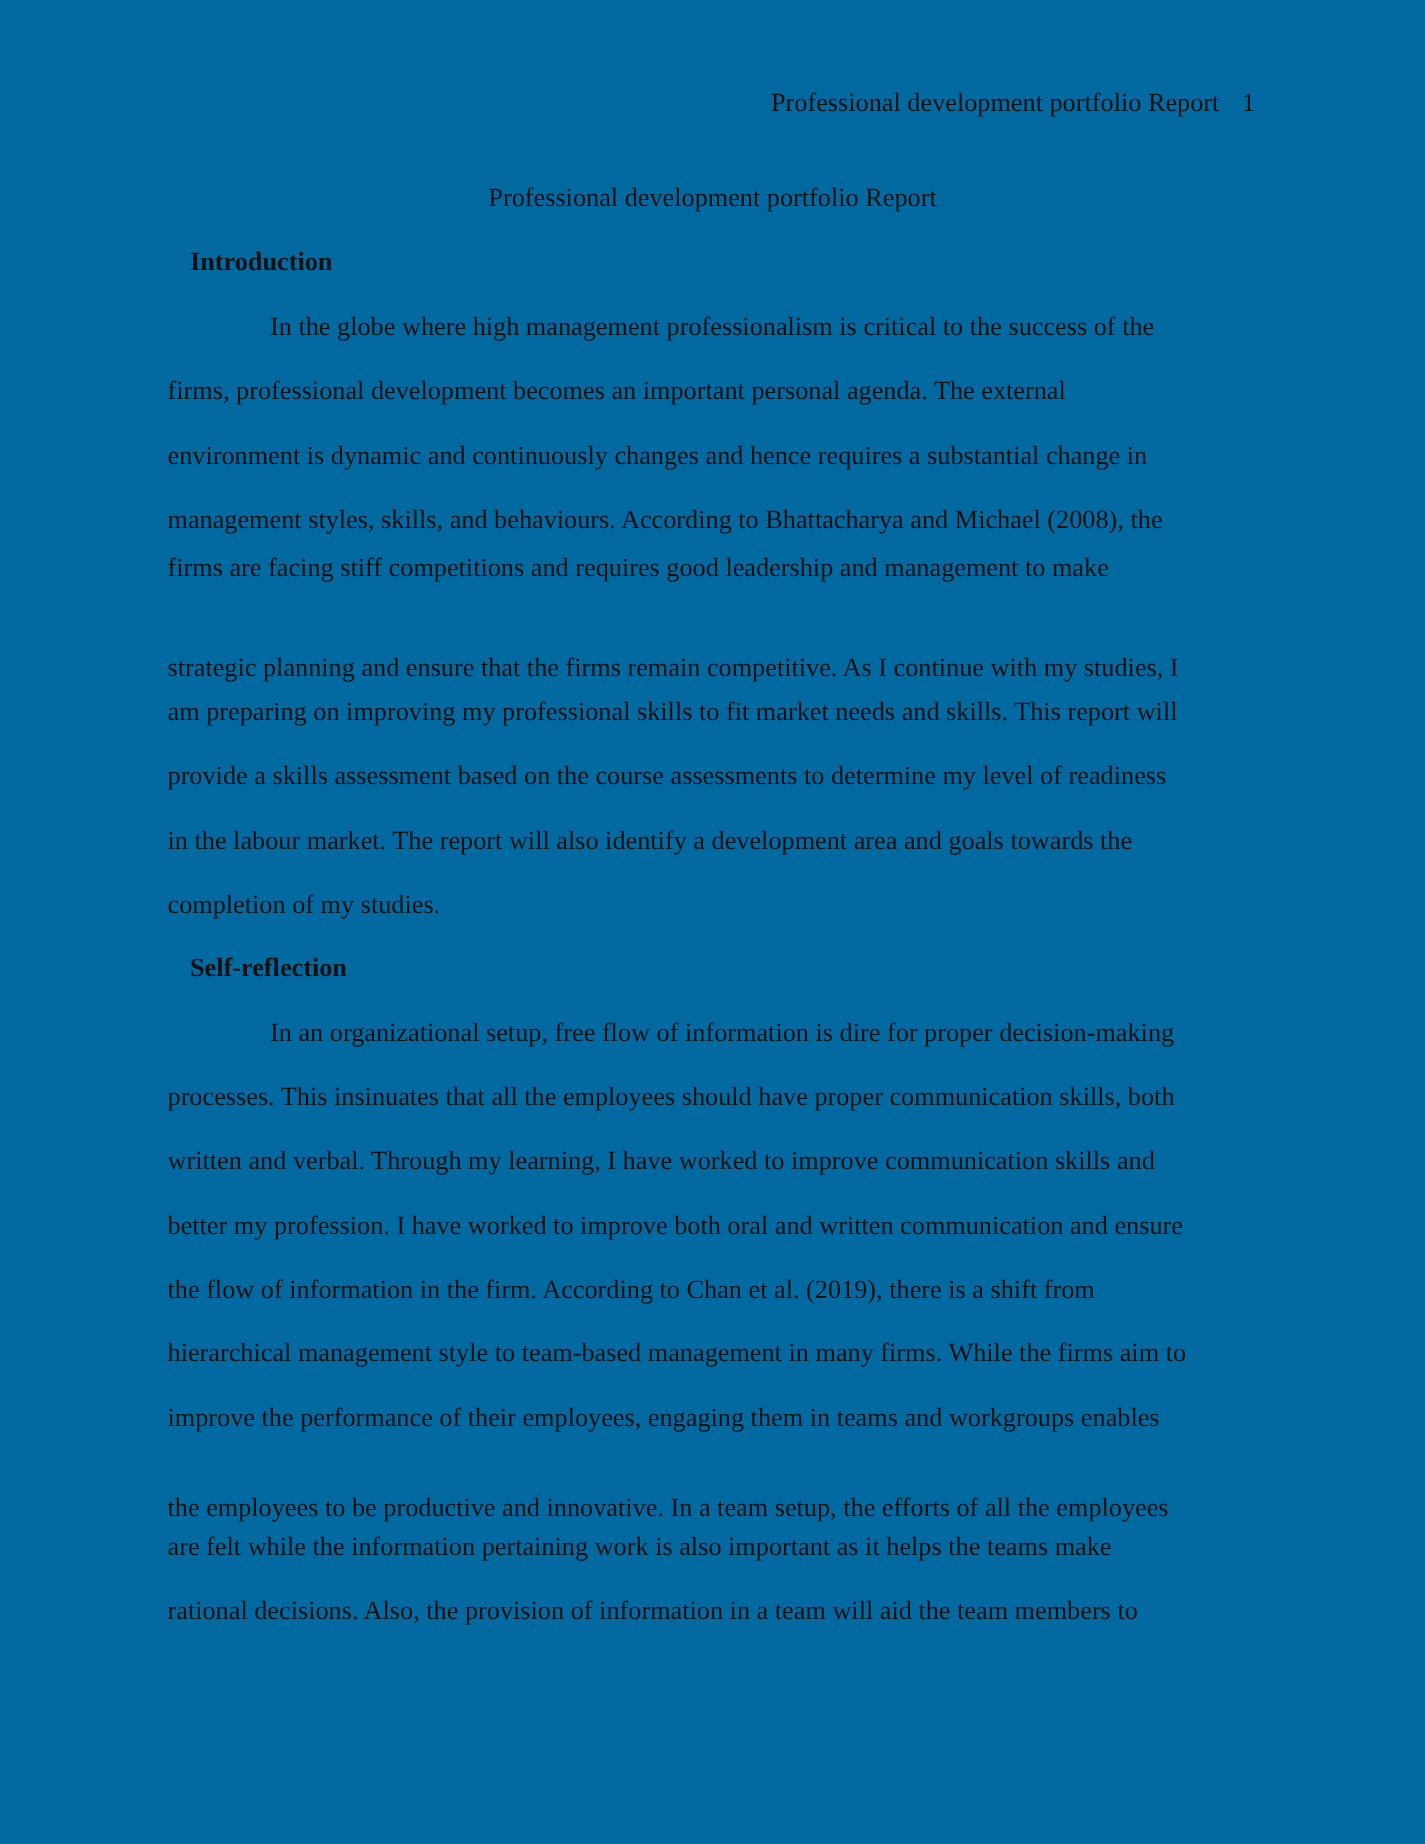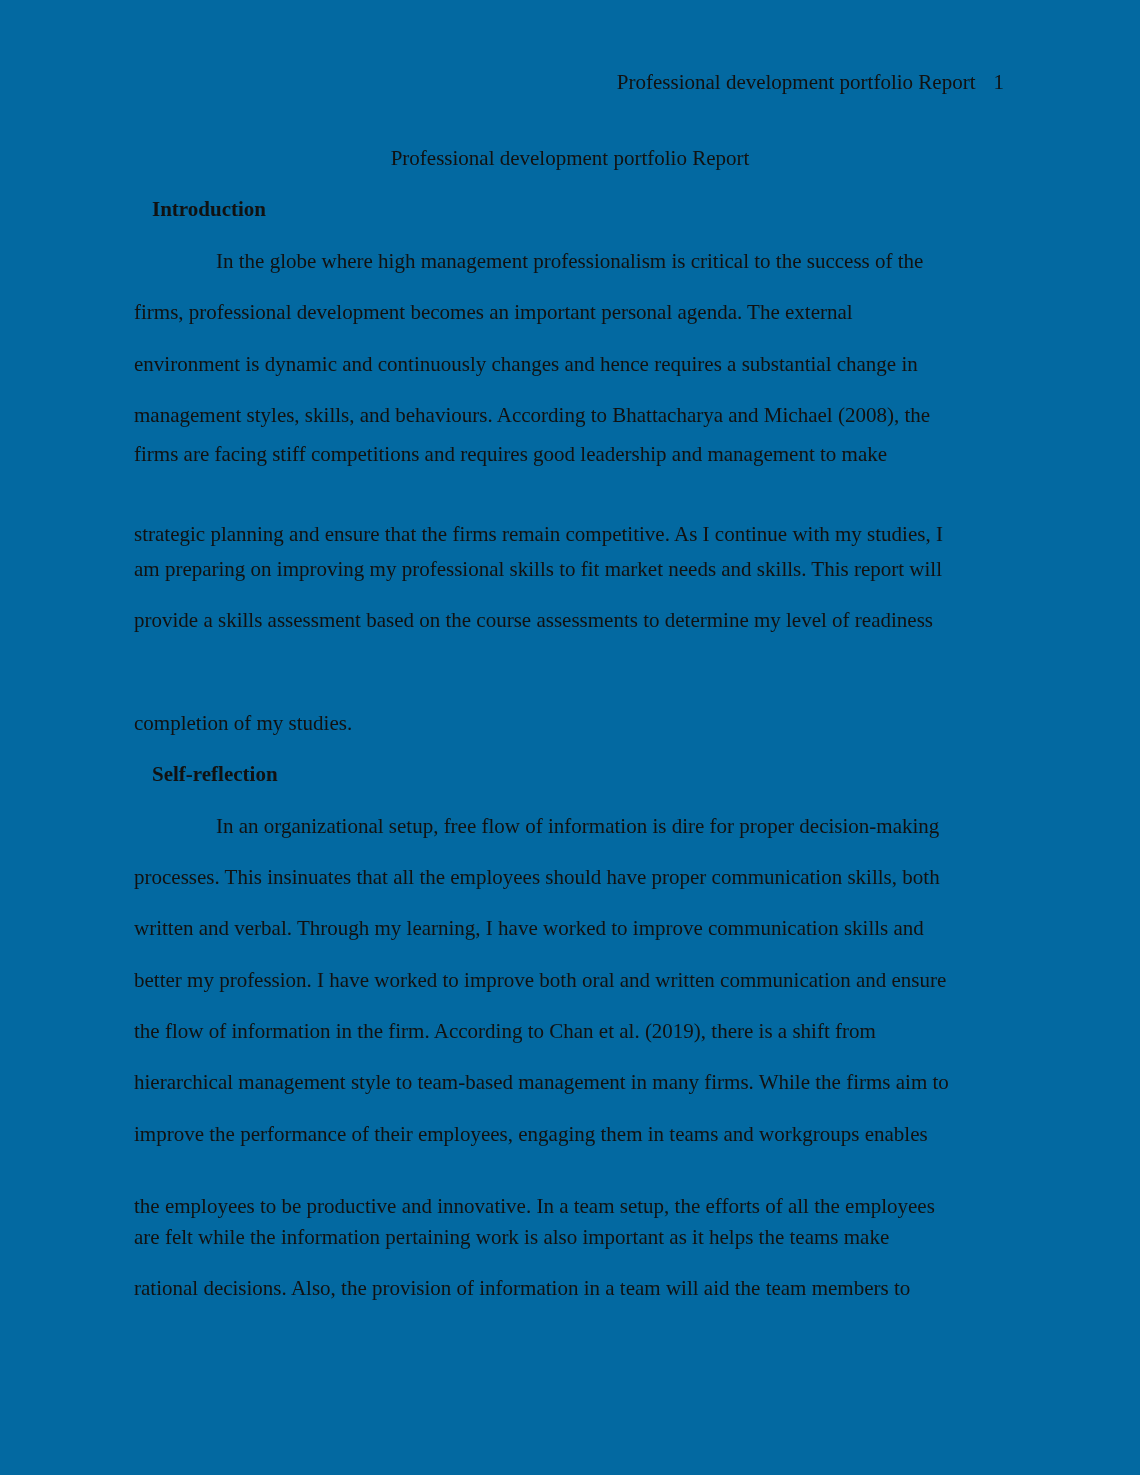--- a/index.html
+++ b/index.html
@@ -73,20 +73,21 @@
   <div class="heading" style="top:195px;">Introduction</div>
 
   <div class="line indent" style="top:247px;">In the globe where high management professionalism is critical to the success of the</div>
   <div class="line" style="top:298px;">firms, professional development becomes an important personal agenda. The external</div>
   <div class="line" style="top:350px;">environment is dynamic and continuously changes and hence requires a substantial change in</div>
   <div class="line" style="top:401px;">management styles, skills, and behaviours. According to Bhattacharya and Michael (2008), the</div>
   <div class="line" style="top:440px;">firms are facing stiff competitions and requires good leadership and management to make</div>
   <div class="line" style="top:520px;">strategic planning and ensure that the firms remain competitive. As I continue with my studies, I</div>
   <div class="line" style="top:555px;">am preparing on improving my professional skills to fit market needs and skills. This report will</div>
   <div class="line" style="top:606px;">provide a skills assessment based on the course assessments to determine my level of readiness</div>
+  <div class="line" style="top:658px;">in the labour market. The report will also identify a development area and goals towards the</div>
   <div class="line" style="top:709px;">completion of my studies.</div>
 
   <div class="heading" style="top:760px;">Self-reflection</div>
 
   <div class="line indent" style="top:812px;">In an organizational setup, free flow of information is dire for proper decision-making</div>
   <div class="line" style="top:863px;">processes. This insinuates that all the employees should have proper communication skills, both</div>
   <div class="line" style="top:914px;">written and verbal. Through my learning, I have worked to improve communication skills and</div>
   <div class="line" style="top:966px;">better my profession. I have worked to improve both oral and written communication and ensure</div>
   <div class="line" style="top:1017px;">the flow of information in the firm. According to Chan et al. (2019), there is a shift from</div>
   <div class="line" style="top:1068px;">hierarchical management style to team-based management in many firms. While the firms aim to</div>

